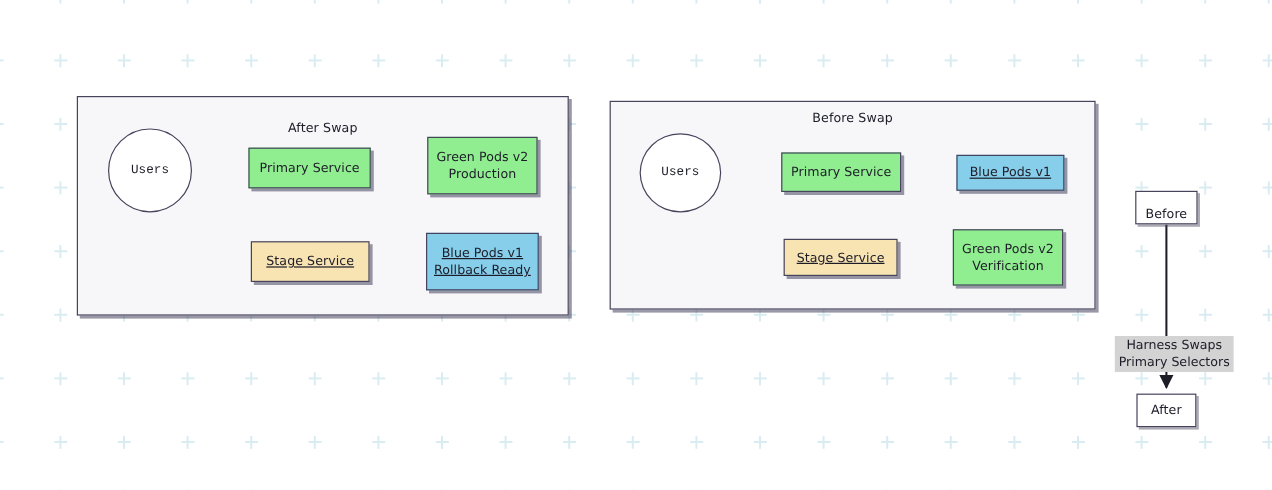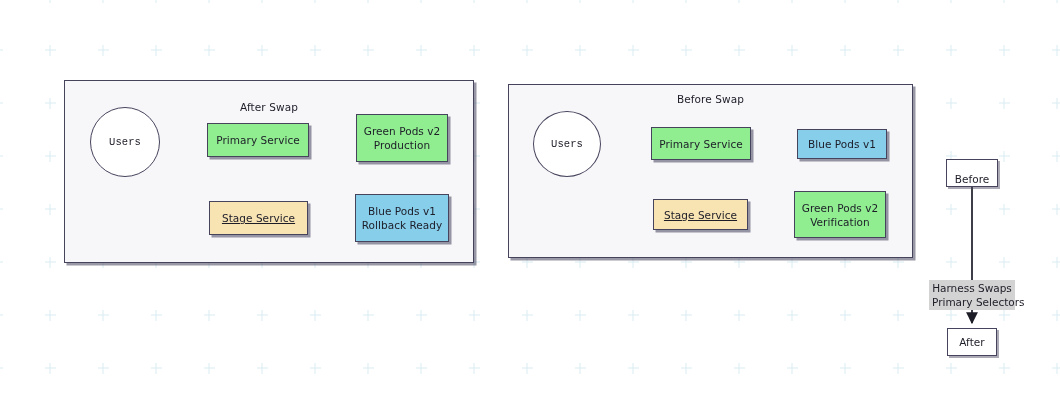--- a/index.html
+++ b/index.html
@@ -66,21 +66,21 @@
     justify-content: center;
     text-align: center;
     font-size: 10.5px;
     line-height: 14px;
     color: #1d1d28;
     border: 1.6px solid #46445c;
     box-shadow: 2.5px 2.5px 0 0 rgba(70,68,92,0.55);
     letter-spacing: 0.05px;
   }
   .node.green { background: #90ee90; }
-  .node.blue  { background: #87ceeb; }
+  .node.blue  { background: #87ceeb; text-decoration: underline; }
   .node.tan   { background: #f8e3b3; text-decoration: underline; }
   .node.plain { background: #ffffff; box-shadow: 2px 2px 0 0 rgba(70,68,92,0.45); }
   .node.circle {
     border-radius: 50%;
     background: #ffffff;
     border: 1.6px solid #46445c;
     box-shadow: none;
     font-family: Liberation Mono, monospace;
   }
   .node .lines { padding: 0 4px; }
@@ -200,21 +200,21 @@
       <span>Verification</span>
     </div>
   </div>
 
   <div class="node plain" style="left:946px; top:159px; width:52px; height:28px;align-items:flex-end;">
     <div class="lines">
       <span>Before</span>
     </div>
   </div>
 
-  <div class="edge-label" style="left:929px; top:280px; width:86px;">
+  <div class="edge-label" style="left:929px; top:280px; width:99px;">
     <span>Harness Swaps</span>
     <span>Primary Selectors</span>
   </div>
 
   <div class="node plain" style="left:947px; top:328px; width:50px; height:28px;text-align:right;">
     <div class="lines">
       <span>After</span>
     </div>
   </div>
 </div>

